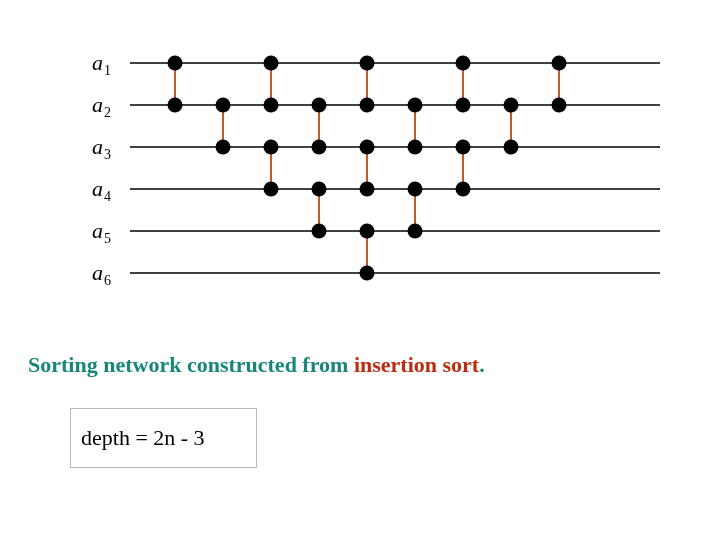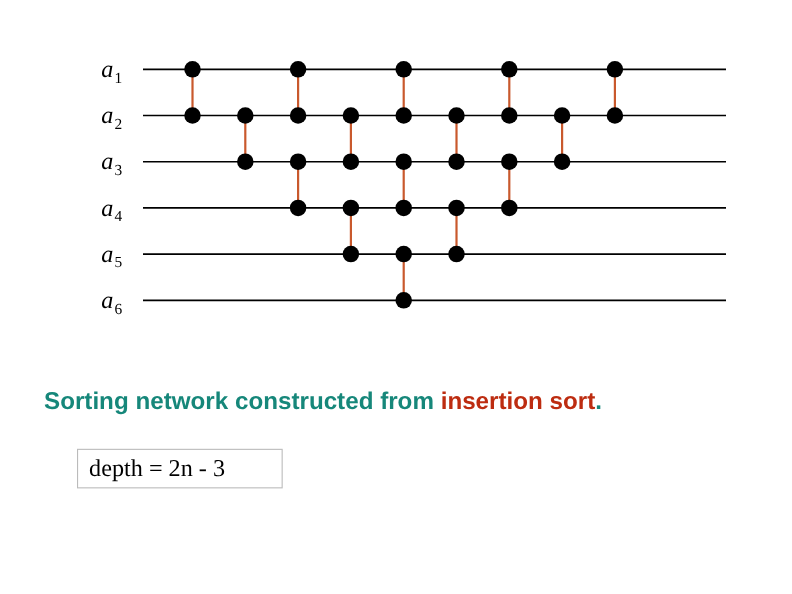--- a/index.html
+++ b/index.html
@@ -13,34 +13,34 @@
   }
   .chart-area {
     position: absolute;
     left: 0;
     top: 0;
     width: 720px;
     height: 540px;
   }
   .caption {
     position: absolute;
-    left: 40px;
+    left: 28px;
     top: 352px;
-    font-family: Liberation Sans, sans-serif;
+    font-family: Liberation Serif, serif;
     font-weight: bold;
     font-size: 22px;
     color: #000;
   }
   .caption .teal { color: #16877a; }
   .caption .red { color: #bd2c10; }
   .depth-box {
     position: absolute;
     left: 70px;
     top: 408px;
-    padding: 4px 10px;
+    padding: 16px 10px;
     border: 1px solid #bbb;
     background: #fff;
     font-family: "Times New Roman", Georgia, serif;
     font-size: 22px;
     color: #000;
     width:165px;
   }
   svg text.wire-label {
     font-family: "Times New Roman", Georgia, serif;
     font-size: 22px;

